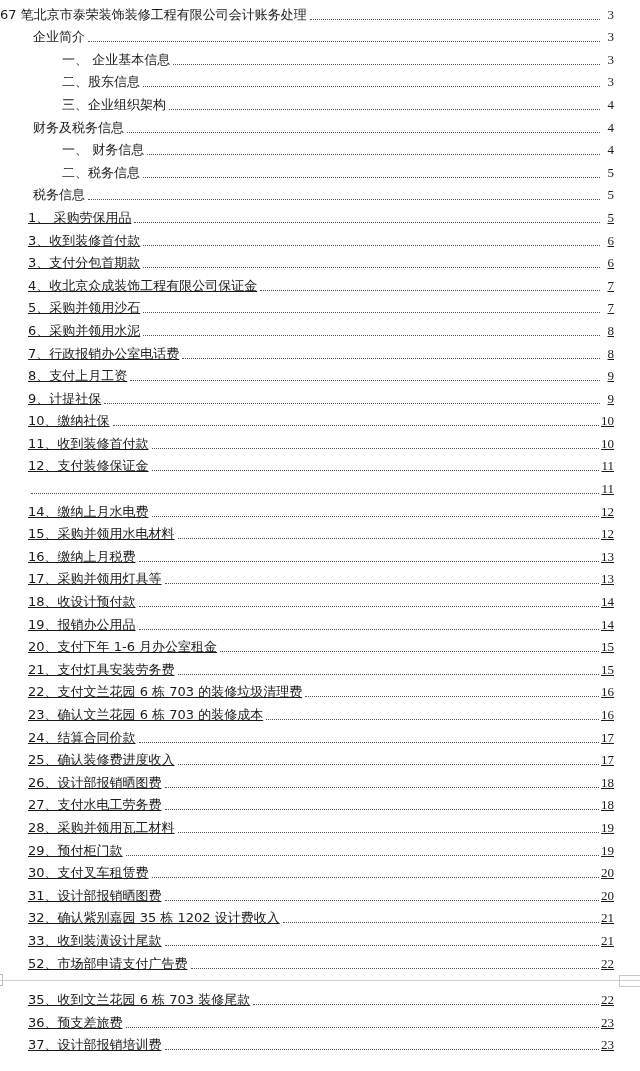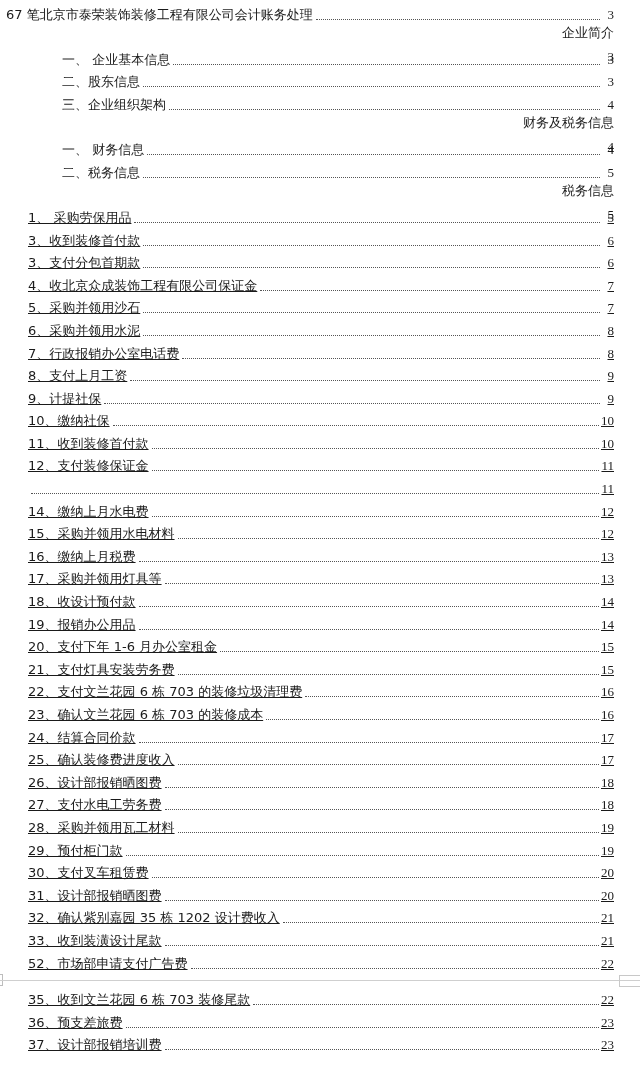--- a/index.html
+++ b/index.html
@@ -25,22 +25,22 @@
       position: relative;
       height: 22.6px;
       display: flex;
       align-items: flex-end;
       box-sizing: border-box;
       padding-right: 26px;
       font-size: 13px;
       line-height: 16px;
       white-space: nowrap;
     }
-    .toc-row.lvl0 { padding-left: 6px; }
-    .toc-row.lvl1 { padding-left: 33px; flex-direction: column; }
+    .toc-row.lvl0 { padding-left: 0; }
+    .toc-row.lvl1 { padding-left: 33px; }
     .toc-row.lvl2 { padding-left: 62px; }
     .toc-row.lvl2b { padding-left: 28px; text-decoration: underline; }
     .entry-text {
       flex: 0 0 auto;
       padding-bottom: 2px;
     }
     .leader {
       flex: 1 1 auto;
       border-bottom: 1px dotted #555;
       margin: 0 2px 5px 3px;

